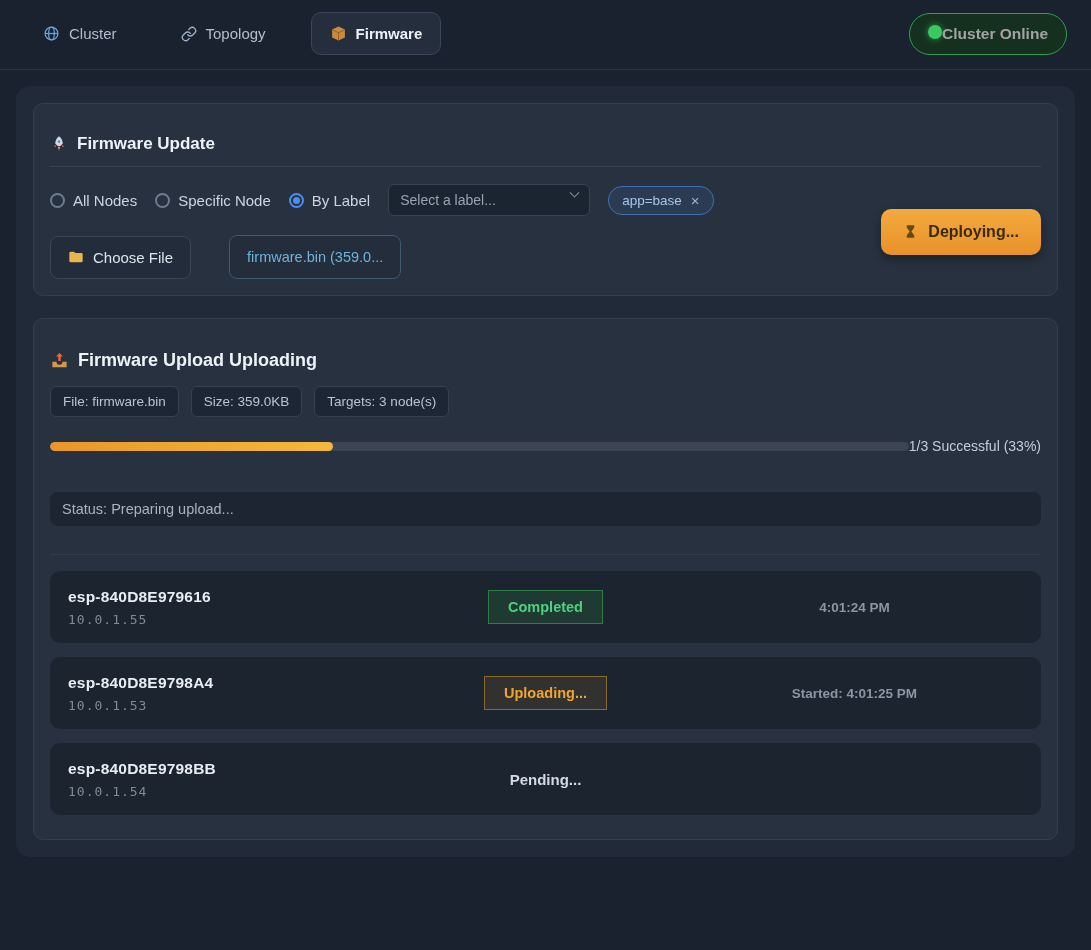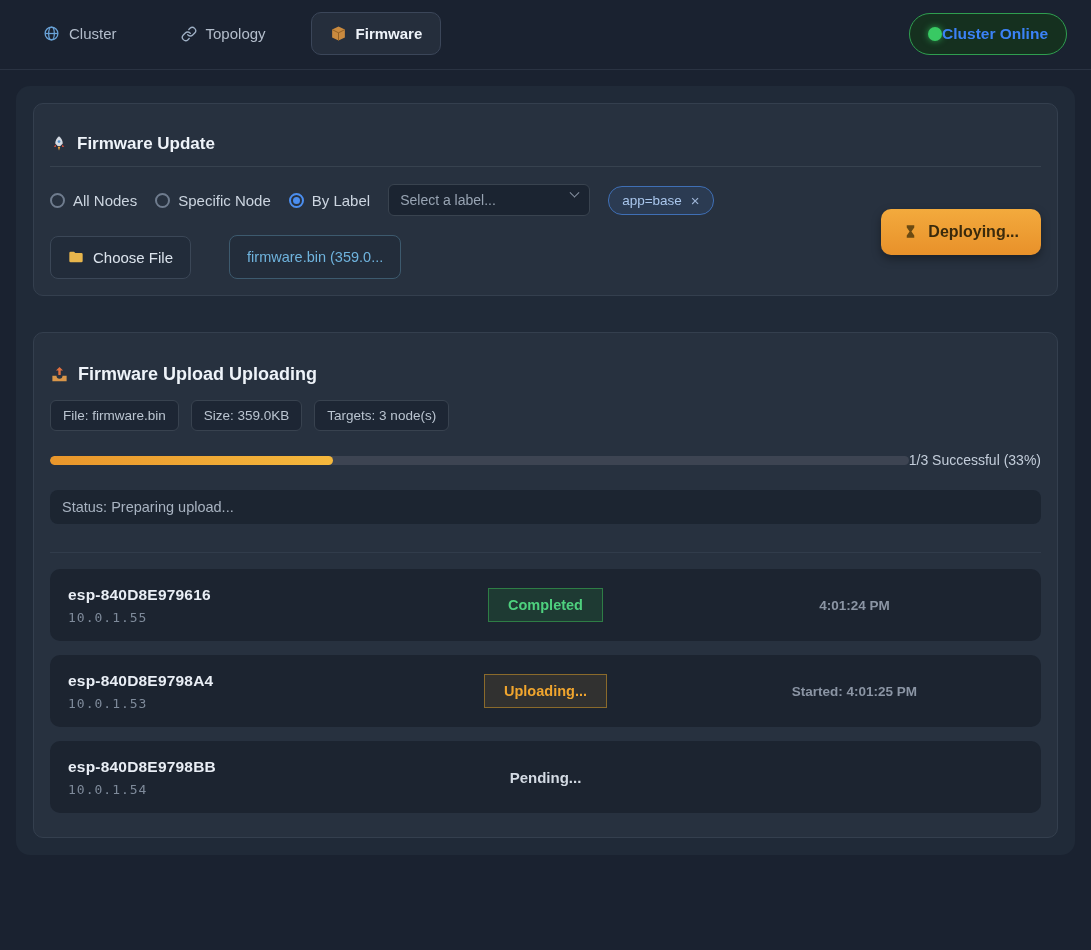--- a/index.html
+++ b/index.html
@@ -24,40 +24,40 @@
     color:#b3bdcb; font-size:15px;
     padding:12px 18px; border-radius:10px;
     border:1px solid transparent; cursor:pointer;
     background:transparent;
   }
   .nav-tab.active {
     background:#252e3c; border:1px solid #3b4659;
     color:#eef3f9; font-weight:bold;
   }
   .cluster-online {
-    display:flex; align-items:center; 
+    display:flex; align-items:flex-start; 
     background:#15301f; border:1.5px solid #2f9e4f;
-    color:#3b82f6; font-weight:bold; font-size:15.5px;
+    color:#a3a3a3; font-weight:bold; font-size:15.5px;
     padding:11px 18px; border-radius:25px; cursor:pointer;
   }
   .green-dot {
     width:14px; height:14px; border-radius:50%;
     background:#38c963; box-shadow:0 0 7px rgba(56,201,99,.7);
     display:inline-block;
   }
 
   
   .main-card {
     margin:16px; background:#202a38; border-radius:14px; padding:17px;
   }
   .panel {
     background:#27313f; border:1px solid #343f4e; border-radius:10px;
     padding:16px;
   }
-  .panel-update { margin-bottom:36px; }
+  .panel-update { margin-bottom:22px; }
   .panel-title {
     display:flex; align-items:center; gap:9px;
     font-size:17px; font-weight:bold; color:#eef3f9;
   }
   .panel-update .panel-title {
     padding-bottom:12px; border-bottom:1px solid #37424f; margin-bottom:17px;
   }
   .panel-progress .panel-title { font-size:18px; margin-bottom:15px; }
 
   
@@ -108,21 +108,21 @@
     box-shadow:0 4px 10px rgba(0,0,0,.35); cursor:pointer;
     margin-left:20px; flex:none;
   }
 
   
   .meta-row { display:flex; gap:12px; margin-bottom:21px; }
   .meta-chip {
     background:#1d2634; border:1px solid #38424f; border-radius:6px;
     padding:7px 12px; font-size:13.5px; color:#bac4d0;
   }
-  .progress-row { display:flex; align-items:center; margin-bottom:22px;text-align:center; }
+  .progress-row { display:flex; align-items:center; margin-bottom:38px;text-align:center; }
   .progress-track { flex:1; height:9px; background:#3d4452; border-radius:5px; overflow:hidden; }
   .progress-fill { height:100%; width:0%; background:linear-gradient(90deg,#e9962b,#f5b83d); border-radius:5px; }
   .progress-label { font-size:14px; color:#c3cdda; white-space:nowrap; }
   .status-box {
     background:#1c2531; border-radius:8px; padding:9px 12px;
     font-size:14.5px; color:#a8b3c1; margin-bottom:28px;
   }
   .list-divider { border:none; border-top:1px solid #313c4b; margin:0 0 16px 0; }
 
   .node-card {

